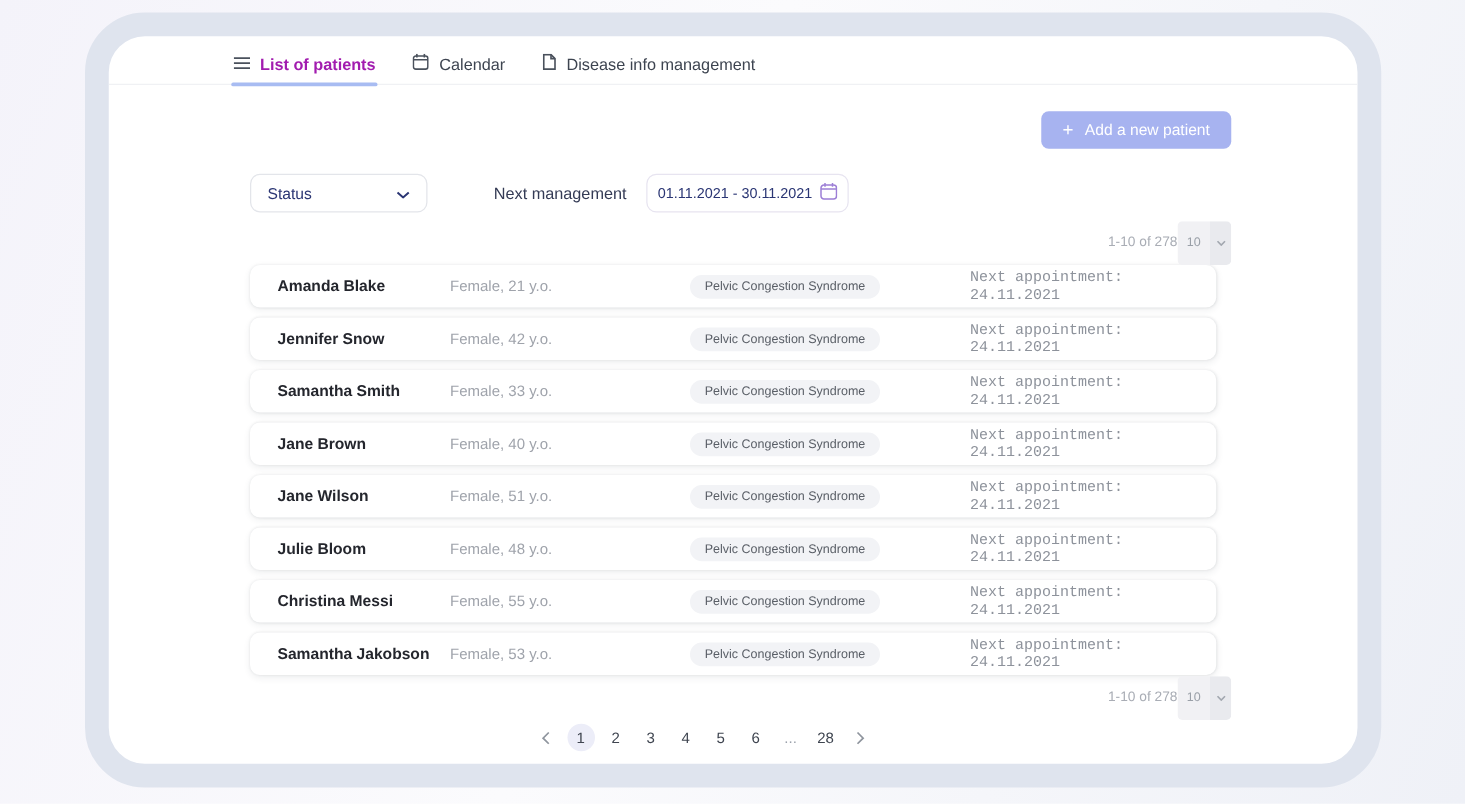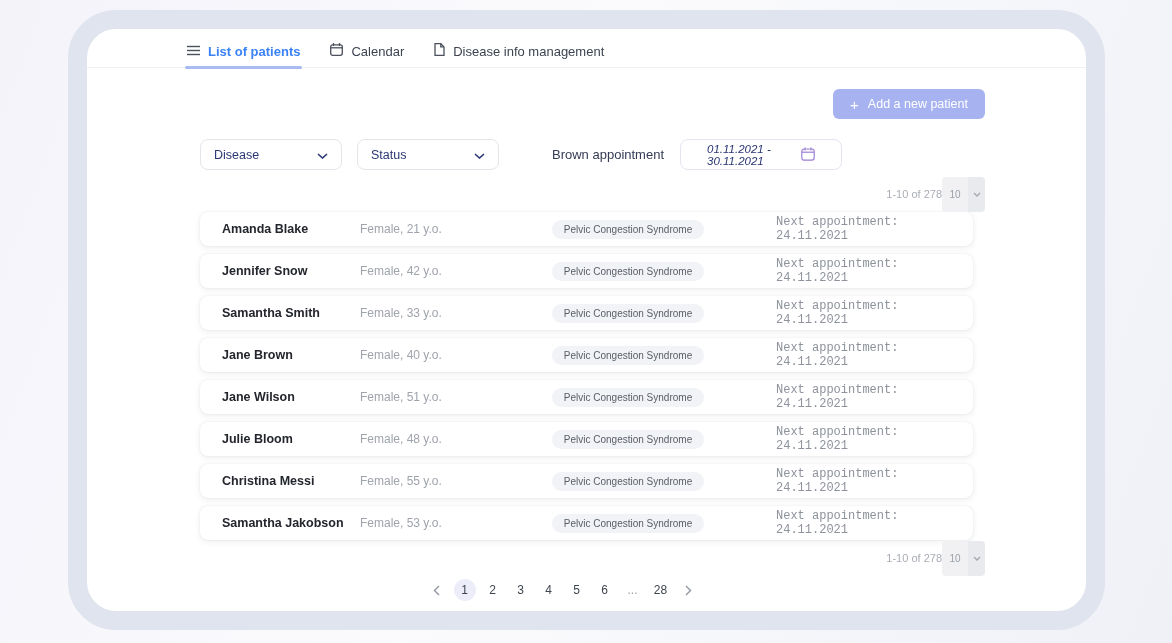--- a/index.html
+++ b/index.html
@@ -21,21 +21,21 @@
   .tabs {
     display:flex; align-items:center; gap:30px;
     height:33px; margin-top:6px; padding-left:100px;
     border-bottom:1px solid #f0f1f4;
   }
   .tab {
     position:relative; display:flex; align-items:center; gap:8px;
     height:100%; cursor:pointer;
     font-size:13px; color:#3d4450; white-space:nowrap;
   }
-  .tab.active { font-weight:bold; color:#3b82f6; }
+  .tab.active { font-weight:bold; color:#a21caf; }
   .tab.active::after {
     content:""; position:absolute; left:-2px; right:-2px; bottom:-2px;
     height:3px; border-radius:2px; background:#a8bcf2;
   }
   .tab svg { stroke:#4a515c; }
 
   
   .main { width:785px; margin:0 auto 0 113px; }
 
   .toolbar { display:flex; justify-content:flex-end; margin-top:21px; }
@@ -51,23 +51,23 @@
   .select {
     display:flex; align-items:center; justify-content:space-between;
     width:142px; height:31px; padding:0 13px; margin-right:15px;
     border:1px solid #e3e5ea; border-radius:8px; background:#fff;
     font-size:12.5px; color:#2b3674; cursor:pointer;
   }
   .select svg { stroke:#2b3674; }
   .appt-label { margin-left:38px; margin-right:16px; font-size:13px; color:#343b55; }
   .date-range {
     display:flex; align-items:center; justify-content:space-between;
-    width:162px; height:31px; padding:0 26px;
+    width:162px; height:31px; padding:0 8px;
     border:1px solid #e7e4f0; border-radius:8px; background:#fff;
-    font-size:11.5px; color:#2b3674; cursor:pointer;font-style:italic;
+    font-size:11.5px; color:#2b3674; cursor:pointer;
   }
   .date-range svg { stroke:#9d7fd6; }
 
   .meta-row {
     display:flex; align-items:center; justify-content:flex-end; 
     height:18px; margin-top:15px; margin-bottom:9px;
   }
   .meta-row.bottom { margin-top:9px; margin-bottom:6px; }
   .range-text { font-size:11px; color:#a9adb5; }
   .page-size {
@@ -162,36 +162,28 @@
 
       <div class="toolbar">
         <button class="add-btn">
           <span class="plus">+</span>
           <span>Add a new patient</span>
         </button>
       </div>
 
       <div class="filters">
         <div class="select">
-          <span>Disease</span>
-          <span>
-            <svg width="11" height="6" viewBox="0 0 11 6" fill="none" stroke-width="1.6">
-                <path d="M1 1 L5.5 5 L10 1"></path>
-              </svg>
-          </span>
-        </div>
-        <div class="select">
           <span>Status</span>
           <span>
             <svg width="11" height="6" viewBox="0 0 11 6" fill="none" stroke-width="1.6">
                 <path d="M1 1 L5.5 5 L10 1"></path>
               </svg>
           </span>
         </div>
-        <span class="appt-label">Brown appointment</span>
+        <span class="appt-label">Next management</span>
         <div class="date-range">
           <span>01.11.2021 - 30.11.2021</span>
           <span>
             <svg width="14" height="14" viewBox="0 0 14 14" fill="none" stroke-width="1.2">
               <rect x="0.8" y="2" width="12.4" height="11.2" rx="2.4"></rect>
               <line x1="4" y1="0.4" x2="4" y2="3.4"></line>
                 <line x1="10" y1="0.4" x2="10" y2="3.4"></line>
                 <line x1="0.8" y1="5.2" x2="13.2" y2="5.2"></line>
             </svg>
           </span>

